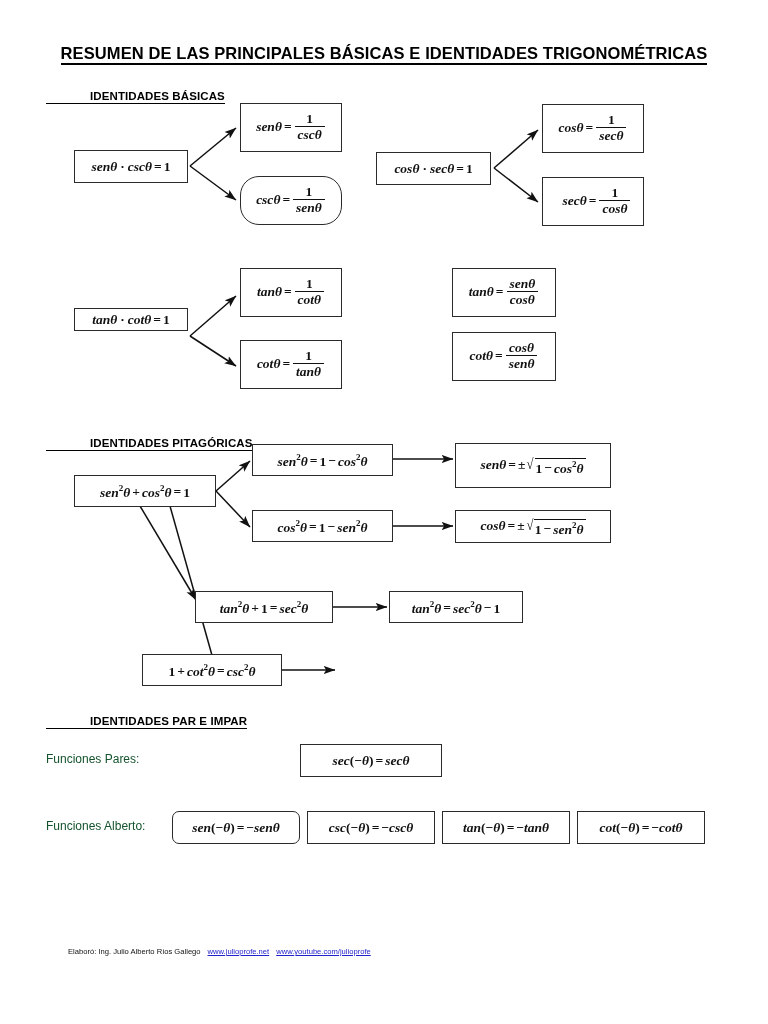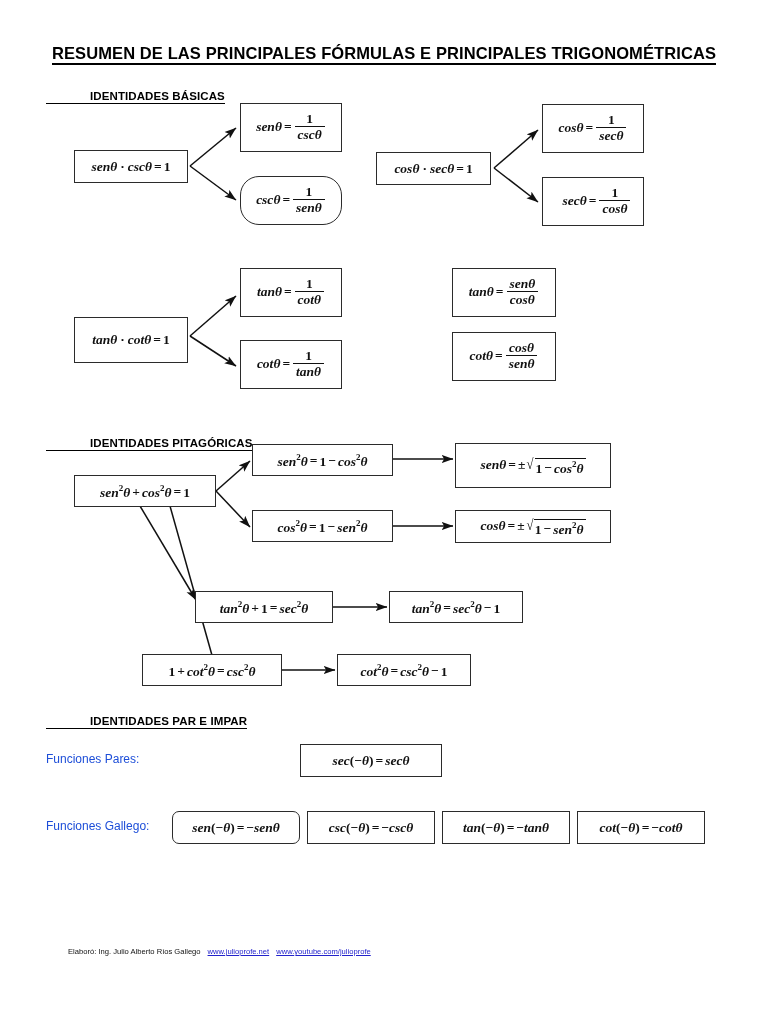--- a/index.html
+++ b/index.html
@@ -17,21 +17,21 @@
   }
   .doc-title span{border-bottom:2px solid #000;padding-bottom:1px;}
 
   .section-head{
     position:absolute;font-size:11.5px;font-weight:bold;
     letter-spacing:.1px;white-space:nowrap;
   }
   .section-head span{border-bottom:1.6px solid #000;padding-bottom:1px;padding-left:44px;}
 
   .row-label{
-    position:absolute;font-size:12px;white-space:nowrap;color:#1d4ed8;
+    position:absolute;font-size:12px;white-space:nowrap;color:#14532d;
   }
 
   
   .fbox{
     position:absolute;box-sizing:border-box;
     border:1.4px solid #2b2b2b;background:#fff;
     display:flex;align-items:center;justify-content:center;
     font-family:"Liberation Serif",serif;
     font-style:italic;font-weight:bold;font-size:13.5px;
     color:#111;white-space:nowrap;line-height:1;
@@ -63,21 +63,21 @@
     color:#111;white-space:nowrap;
   }
   .footer .lnk{color:#2222cc;text-decoration:underline;margin-left:7px;}
 </style>
 </head>
 <body>
 
 <div class="page">
 
   <div class="doc-title">
-    <span>RESUMEN DE LAS PRINCIPALES FÓRMULAS E PRINCIPALES TRIGONOMÉTRICAS</span>
+    <span>RESUMEN DE LAS PRINCIPALES BÁSICAS E IDENTIDADES TRIGONOMÉTRICAS</span>
   </div>
 
   <div class="section-head" style="left:46px;top:90px;">
     <span>IDENTIDADES BÁSICAS</span>
   </div>
 
   <svg class="arrows">
     <defs>
       <marker id="ah" markerWidth="9" markerHeight="9" refX="7.6" refY="3.1" orient="auto" markerUnits="strokeWidth">
         <path d="M0,0.3 L7.8,3.1 L0,5.9 L1.7,3.1 z" fill="#111111"></path>
@@ -139,21 +139,21 @@
         </span></span>
   </div>
 
   <div class="fbox" style="left:542px;top:177px;width:102px;height:49px;padding-left:8px;">
     <span><i>sec</i>θ<span class="op">=</span><span class="frac">
           <span class="num">1</span>
           <span class="den">cosθ</span>
         </span></span>
   </div>
 
-  <div class="fbox" style="left:74px;top:317px;width:114px;height:46px;">
+  <div class="fbox" style="left:74px;top:308px;width:114px;height:23px;">
     <span><i>tan</i>θ<span class="dot">·</span><i>cot</i>θ<span class="op">=</span><span class="mrm">1</span></span>
   </div>
 
   <div class="fbox" style="left:240px;top:268px;width:102px;height:49px;">
     <span><i>tan</i>θ<span class="op">=</span><span class="frac">
           <span class="num">1</span>
           <span class="den">cotθ</span>
         </span></span>
   </div>
 
@@ -213,36 +213,33 @@
   </div>
 
   <div class="fbox" style="left:389px;top:591px;width:134px;height:32px;">
     <span><i>tan</i><span class="sup">2</span>θ<span class="op">=</span><i>sec</i><span class="sup">2</span>θ<span class="op">−</span><span class="mrm">1</span></span>
   </div>
 
   <div class="fbox" style="left:142px;top:654px;width:140px;height:32px;">
     <span><span class="mrm">1</span><span class="op">+</span><i>cot</i><span class="sup">2</span>θ<span class="op">=</span><i>csc</i><span class="sup">2</span>θ</span>
   </div>
 
-  <div class="fbox" style="left:337px;top:654px;width:134px;height:32px;">
-    <span><i>cot</i><span class="sup">2</span>θ<span class="op">=</span><i>csc</i><span class="sup">2</span>θ<span class="op">−</span><span class="mrm">1</span></span>
-  </div>
 
   <div class="section-head" style="left:46px;top:715px;">
     <span>IDENTIDADES PAR E IMPAR</span>
   </div>
 
   <div class="row-label" style="left:46px;top:752px;">Funciones Pares:</div>
 
 
   <div class="fbox" style="left:300px;top:744px;width:142px;height:33px;">
     <span><i>sec</i><span class="mrm">(</span><span class="mrm">−</span>θ<span class="mrm">)</span><span class="op">=</span><i>sec</i>θ</span>
   </div>
 
-  <div class="row-label" style="left:46px;top:819px;">Funciones Gallego:</div>
+  <div class="row-label" style="left:46px;top:819px;">Funciones Alberto:</div>
 
   <div class="fbox" style="left:172px;top:811px;width:128px;height:33px;border-radius:7px;">
     <span><i>sen</i><span class="mrm">(</span><span class="mrm">−</span>θ<span class="mrm">)</span><span class="op">=</span><span class="mrm">−</span><i>sen</i>θ</span>
   </div>
 
   <div class="fbox" style="left:307px;top:811px;width:128px;height:33px;">
     <span><i>csc</i><span class="mrm">(</span><span class="mrm">−</span>θ<span class="mrm">)</span><span class="op">=</span><span class="mrm">−</span><i>csc</i>θ</span>
   </div>
 
   <div class="fbox" style="left:442px;top:811px;width:128px;height:33px;">

